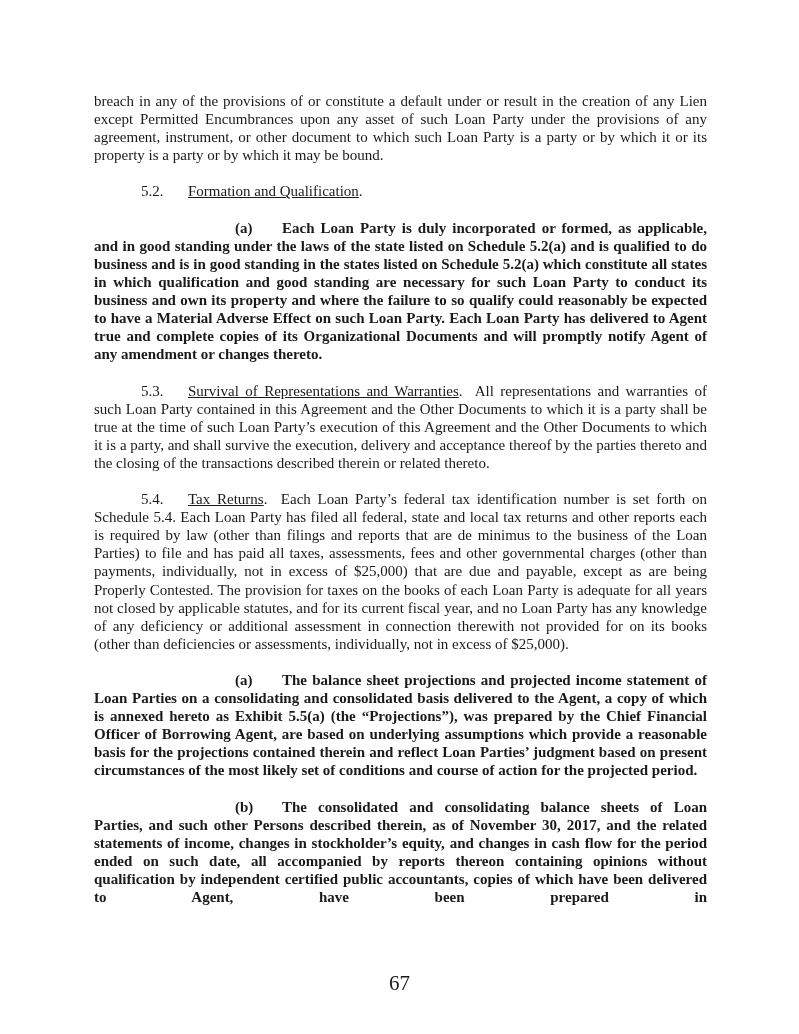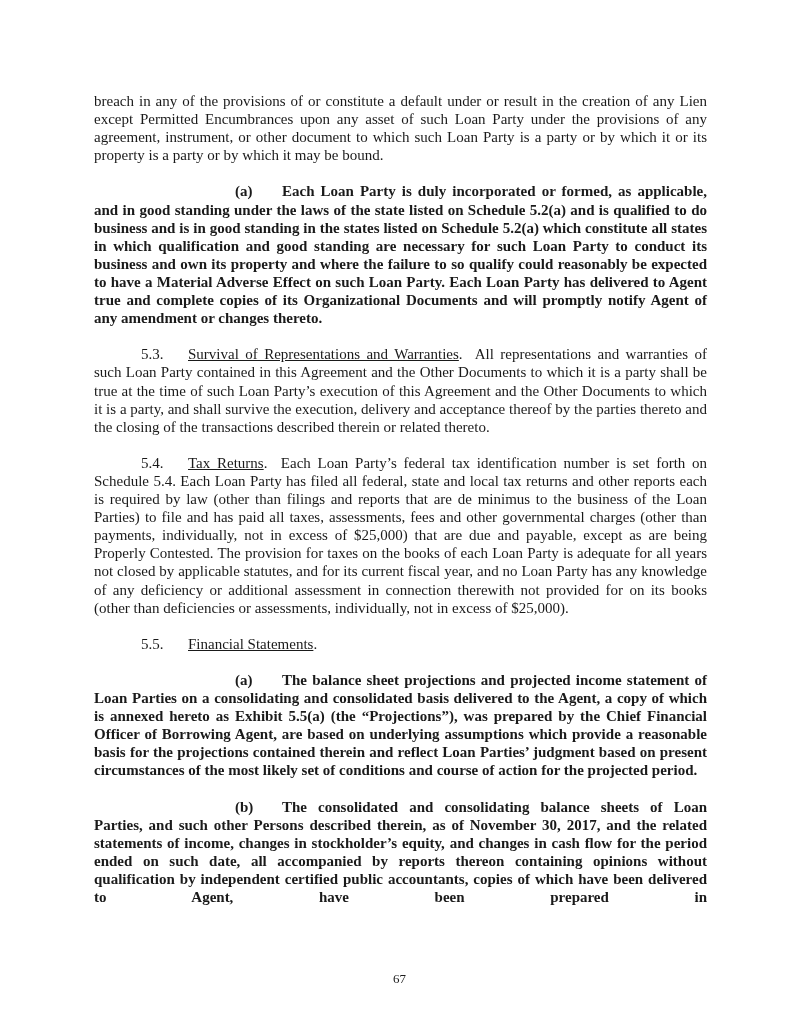--- a/index.html
+++ b/index.html
@@ -10,33 +10,33 @@
       font-size: 15px; line-height: 18.1px; color: #1a1a1a;
     }
     p { margin: 0 0 18.1px 0; text-align: justify; }
     .heading { text-indent: 47px; }
     .sub { text-indent: 141px; font-weight: bold; }
     .num { display: inline-block; width: 47px; text-indent: 0; }
     .u { text-decoration: underline; }
     .footer {
       position: absolute; left: 0; width: 799px; top: 971px;
       text-align: center; font-family: "Liberation Serif", serif;
-      font-size: 13px; color: #1a1a1a;
+      font-size: 21px; color: #1a1a1a;
     }
   </style>
 </head>
 <body>
 
 <div class="page">
   <p>breach in any of the provisions of or constitute a default under or result in the creation of any Lien except Permitted Encumbrances upon any asset of such Loan Party under the provisions of any agreement, instrument, or other document to which such Loan Party is a party or by which it or its property is a party or by which it may be bound.</p>
 
+  <p class="heading"><span class="num">5.2.</span><span class="u">Formation and Qualification</span><span>.</span></p>
   <p class="sub"><span class="num">(a)</span><span>Each Loan Party is duly incorporated or formed, as applicable, and in good standing under the laws of the state listed on Schedule 5.2(a) and is qualified to do business and is in good standing in the states listed on Schedule 5.2(a) which constitute all states in which qualification and good standing are necessary for such Loan Party to conduct its business and own its property and where the failure to so qualify could reasonably be expected to have a Material Adverse Effect on such Loan Party.  Each Loan Party has delivered to Agent true and complete copies of its Organizational Documents and will promptly notify Agent of any amendment or changes thereto.</span></p>
 
   <p class="heading"><span class="num">5.3.</span><span class="u">Survival of Representations and Warranties</span><span>.</span>&nbsp; <span>All representations and warranties of such Loan Party contained in this Agreement and the Other Documents to which it is a party shall be true at the time of such Loan Party’s execution of this Agreement and the Other Documents to which it is a party, and shall survive the execution, delivery and acceptance thereof by the parties thereto and the closing of the transactions described therein or related thereto.</span></p>
 
   <p class="heading"><span class="num">5.4.</span><span class="u">Tax Returns</span><span>.</span>&nbsp; <span>Each Loan Party’s federal tax identification number is set forth on Schedule 5.4.  Each Loan Party has filed all federal, state and local tax returns and other reports each is required by law (other than filings and reports that are de minimus to the business of the Loan Parties) to file and has paid all taxes, assessments, fees and other governmental charges (other than payments, individually, not in excess of $25,000) that are due and payable, except as are being Properly Contested.  The provision for taxes on the books of each Loan Party is adequate for all years not closed by applicable statutes, and for its current fiscal year, and no Loan Party has any knowledge of any deficiency or additional assessment in connection therewith not provided for on its books (other than deficiencies or assessments, individually, not in excess of $25,000).</span></p>
 
-  <p class="heading"><span class="num">5.5.</span><span class="u">Financial Statements</span><span>.</span></p>
   <p class="sub"><span class="num">(a)</span><span>The balance sheet projections and projected income statement of Loan Parties on a consolidating and consolidated basis delivered to the Agent, a copy of which is annexed hereto as Exhibit 5.5(a) (the “Projections”), was prepared by the Chief Financial Officer of Borrowing Agent, are based on underlying assumptions which provide a reasonable basis for the projections contained therein and reflect Loan Parties’ judgment based on present circumstances of the most likely set of conditions and course of action for the projected period.</span></p>
   <p class="sub" style="text-align-last: justify;"><span class="num">(b)</span><span>The consolidated and consolidating balance sheets of Loan Parties, and such other Persons described therein, as of November 30, 2017, and the related statements of income, changes in stockholder’s equity, and changes in cash flow for the period ended on such date, all accompanied by reports thereon containing opinions without qualification by independent certified public accountants, copies of which have been delivered to Agent, have been prepared in</span></p>
 </div>
 
 <div class="footer">67</div>
 
 </body></html>

